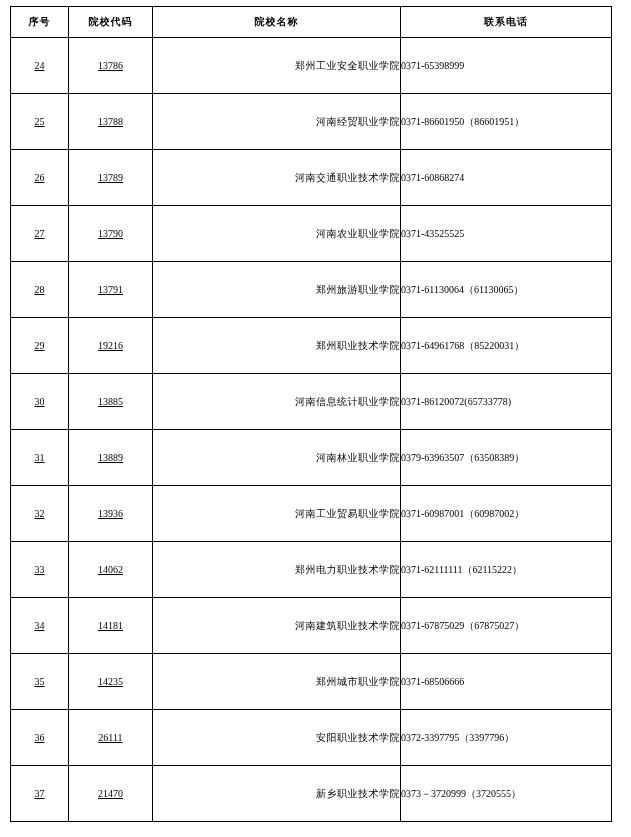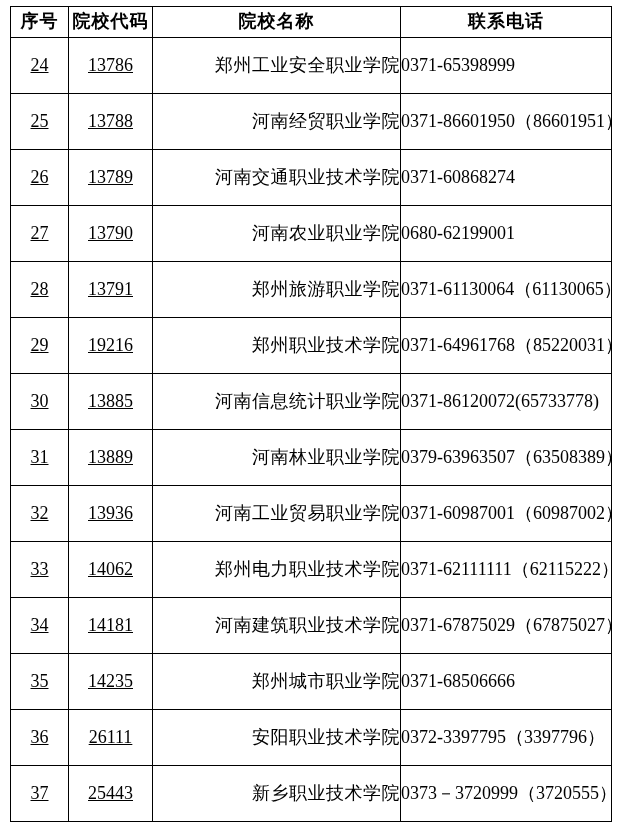--- a/index.html
+++ b/index.html
@@ -27,21 +27,21 @@
     margin: 6px 0 0 10px;
   }
   table.college-table col.c-index { width: 58px; }
   table.college-table col.c-code { width: 84px; }
   table.college-table col.c-name { width: 248px; }
   table.college-table col.c-phone { width: 211px; }
 
   table.college-table th,
   table.college-table td {
     border: 1px solid #000000;
-    font-size: 18px;
+    font-size: 10px;
     line-height: 1.2;
     padding: 0;
     vertical-align: middle;
   }
   table.college-table thead th {
     height: 30px;
     font-weight: bold;
     text-align: center;
     letter-spacing: 1px;
   }
@@ -100,21 +100,21 @@
       <tr>
         <td class="idx">26</td>
         <td class="code">13789</td>
         <td class="name">河南交通职业技术学院</td>
         <td class="phone">0371-60868274</td>
       </tr>
       <tr>
         <td class="idx">27</td>
         <td class="code">13790</td>
         <td class="name">河南农业职业学院</td>
-        <td class="phone">0680-62199001</td>
+        <td class="phone">0371-43525525</td>
       </tr>
       <tr>
         <td class="idx">28</td>
         <td class="code">13791</td>
         <td class="name">郑州旅游职业学院</td>
         <td class="phone">0371-61130064（61130065）</td>
       </tr>
       <tr>
         <td class="idx">29</td>
         <td class="code">19216</td>
@@ -158,19 +158,19 @@
         <td class="phone">0371-68506666</td>
       </tr>
       <tr>
         <td class="idx">36</td>
         <td class="code">26111</td>
         <td class="name">安阳职业技术学院</td>
         <td class="phone">0372-3397795（3397796）</td>
       </tr>
       <tr>
         <td class="idx">37</td>
-        <td class="code">25443</td>
+        <td class="code">21470</td>
         <td class="name">新乡职业技术学院</td>
         <td class="phone">0373－3720999（3720555）</td>
       </tr>
     </tbody>
   </table>
 </div>
 
 </body></html>

